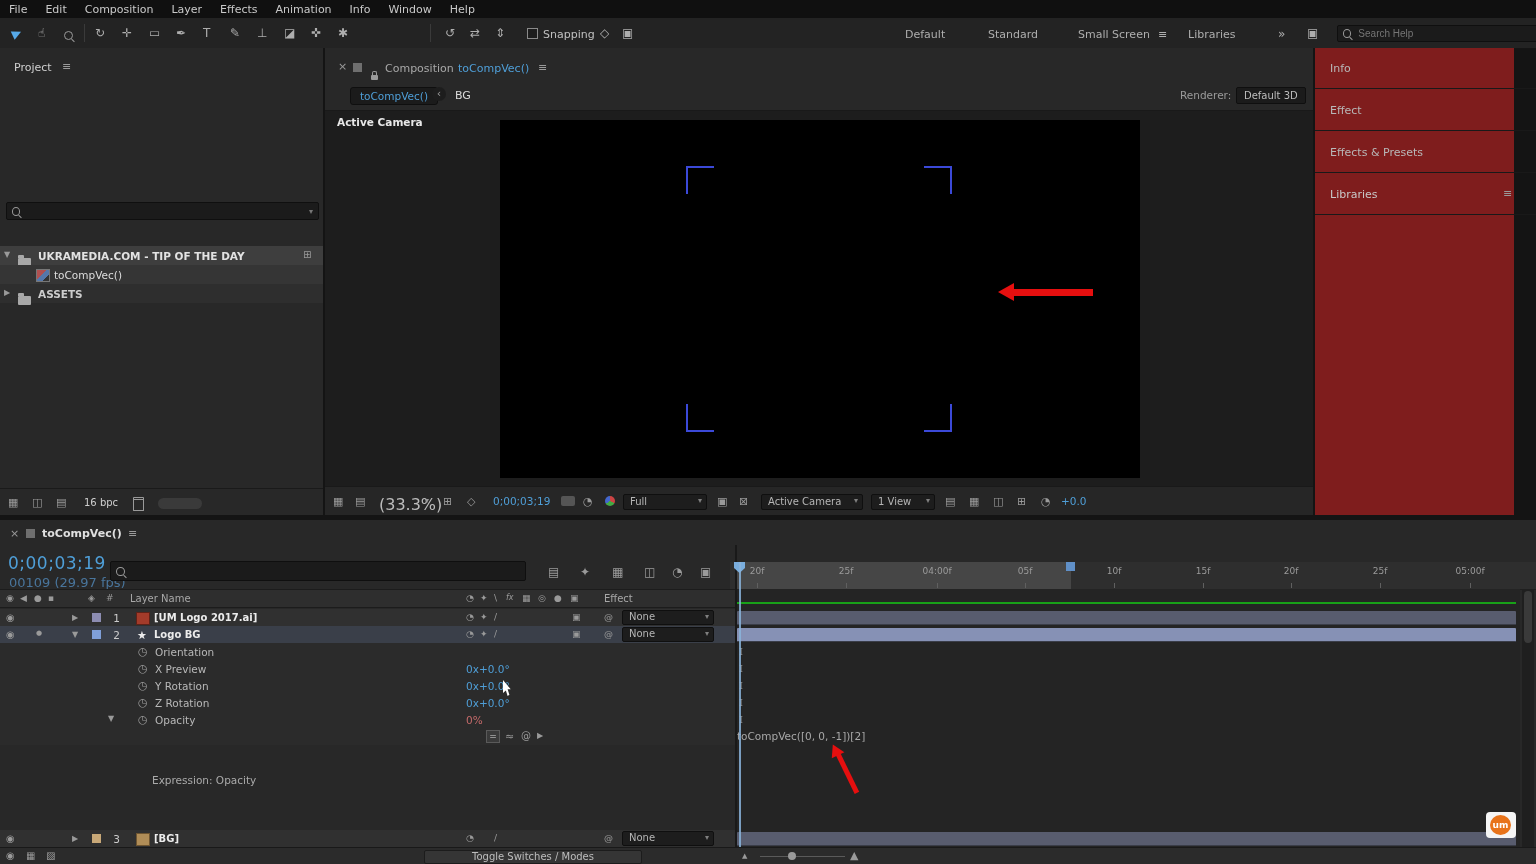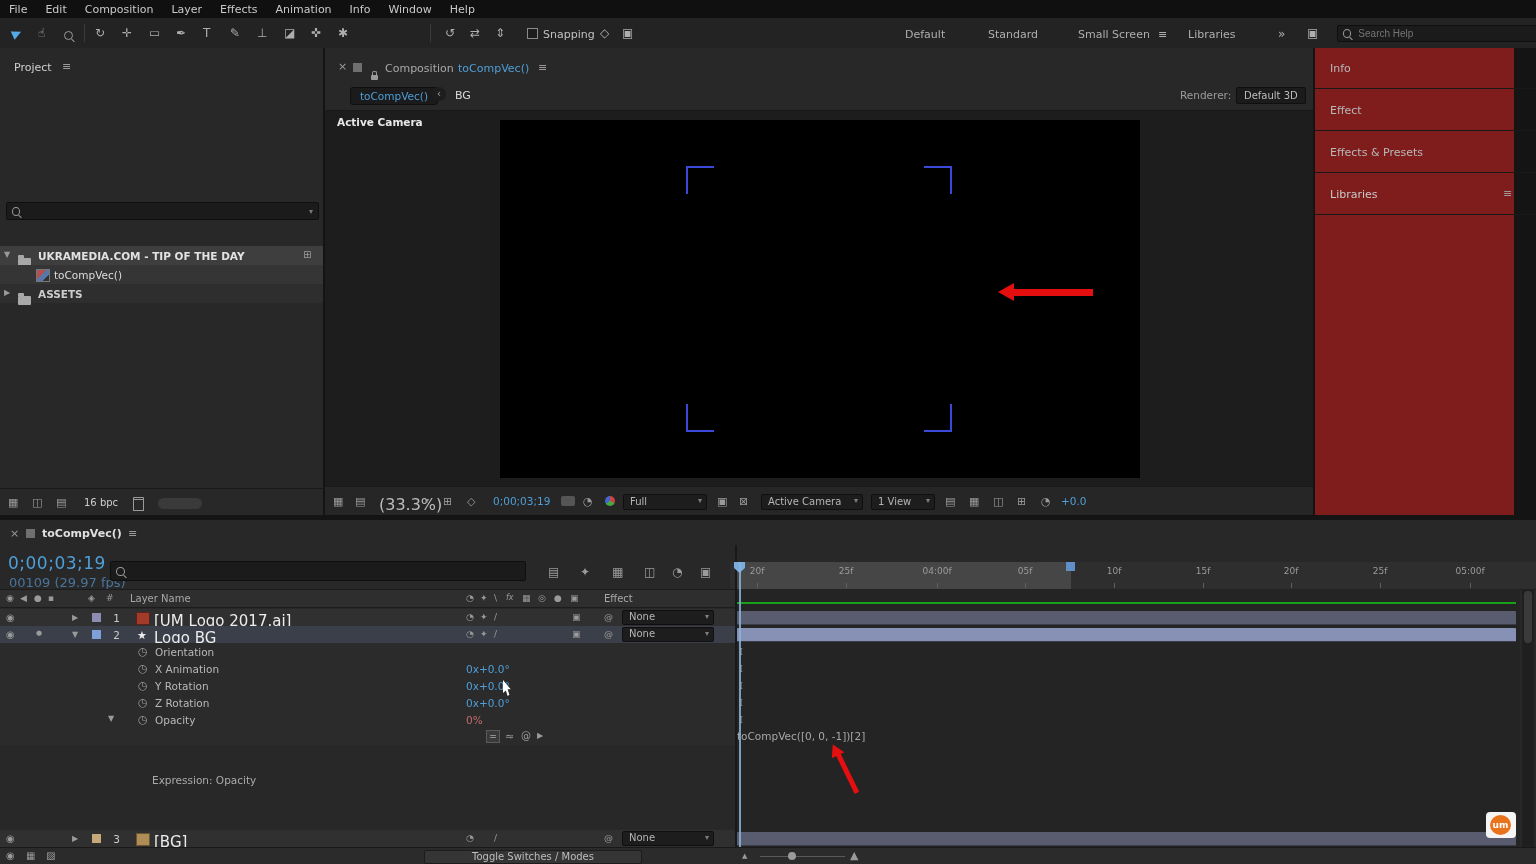--- a/index.html
+++ b/index.html
@@ -30,21 +30,21 @@
 .srch{position:absolute;background:#1b1b1b;border:1px solid #0f0f0f;border-radius:2px;display:flex;align-items:center;padding:0 5px;gap:5px}
 .srch input{background:transparent;border:none;color:#ccc;font-size:10px;width:100%}
 .folder{position:relative;display:inline-block;width:13px;height:9px;background:#a8a8a8;border-radius:1px}
 .folder::before{content:"";position:absolute;top:-3px;left:0;width:6px;height:3px;background:#a8a8a8;border-radius:1px 1px 0 0}
 .trash{position:absolute;width:9px;height:10px;border:1px solid #9a9a9a;border-top:3px double #9a9a9a;border-radius:1px}
 
 
 .tick{position:absolute;top:4px;font-size:9px;color:#9a9a9a;transform:translateX(-50%)}
 .tline{position:absolute;bottom:1px;width:1px;height:5px;background:#606060}
 .bar{position:absolute;height:13px;border-radius:1px;border-bottom:1px solid #3a3d48}
-.row-name{position:absolute;font-size:15px;color:#ececec;font-weight:normal}
+.row-name{position:absolute;font-size:10px;color:#ececec;font-weight:bold}
 .prop-name{position:absolute;font-size:10.5px;color:#b8b8b8}
 .prop-val{position:absolute;font-size:10.5px}
 .imark{position:absolute;font-family:"DejaVu Serif","Liberation Serif",serif;font-size:10px;color:#9a9a9a}
 .sw{position:absolute;font-size:9px;color:#9a9a9a;line-height:1}
 
 
 .arrow .shaft{position:absolute;background:#e60f0f}
 .arrow .head{position:absolute;width:0;height:0;border-style:solid;border-color:transparent}
 .cursor{position:absolute;width:11px;height:16px;background:#fff;
   clip-path:polygon(0 0,0 82%,26% 66%,42% 100%,58% 92%,42% 58%,70% 58%);filter:drop-shadow(0 0 1px #000)}
@@ -329,21 +329,21 @@
 
   <div class="abs" style="left:0;top:123px;width:737px;height:17px;background:#2b2b2b">
     <span class="sw" style="left:138px;top:3px;font-size:11px">◷</span>
     <span class="prop-name" style="left:155px;top:3px">Orientation</span>
     <span class="prop-val blue" style="left:466px;top:19px">0.0°,0.0°,0.0°</span>
   </div>
   <span class="imark" style="left:739px;top:126px">I</span>
 
   <div class="abs" style="left:0;top:140px;width:737px;height:17px;background:#2b2b2b">
     <span class="sw" style="left:138px;top:3px;font-size:11px">◷</span>
-    <span class="prop-name" style="left:155px;top:3px">X Animation</span>
+    <span class="prop-name" style="left:155px;top:3px">X Preview</span>
     <span class="prop-val blue" style="left:466px;top:3px">0x+0.0°</span>
   </div>
   <span class="imark" style="left:739px;top:143px">I</span>
 
   <div class="abs" style="left:0;top:157px;width:737px;height:17px;background:#2b2b2b">
     <span class="sw" style="left:138px;top:3px;font-size:11px">◷</span>
     <span class="prop-name" style="left:155px;top:3px">Y Rotation</span>
     <span class="prop-val blue" style="left:466px;top:3px">0x+0.0°</span>
   </div>
   <span class="imark" style="left:739px;top:160px">I</span>

